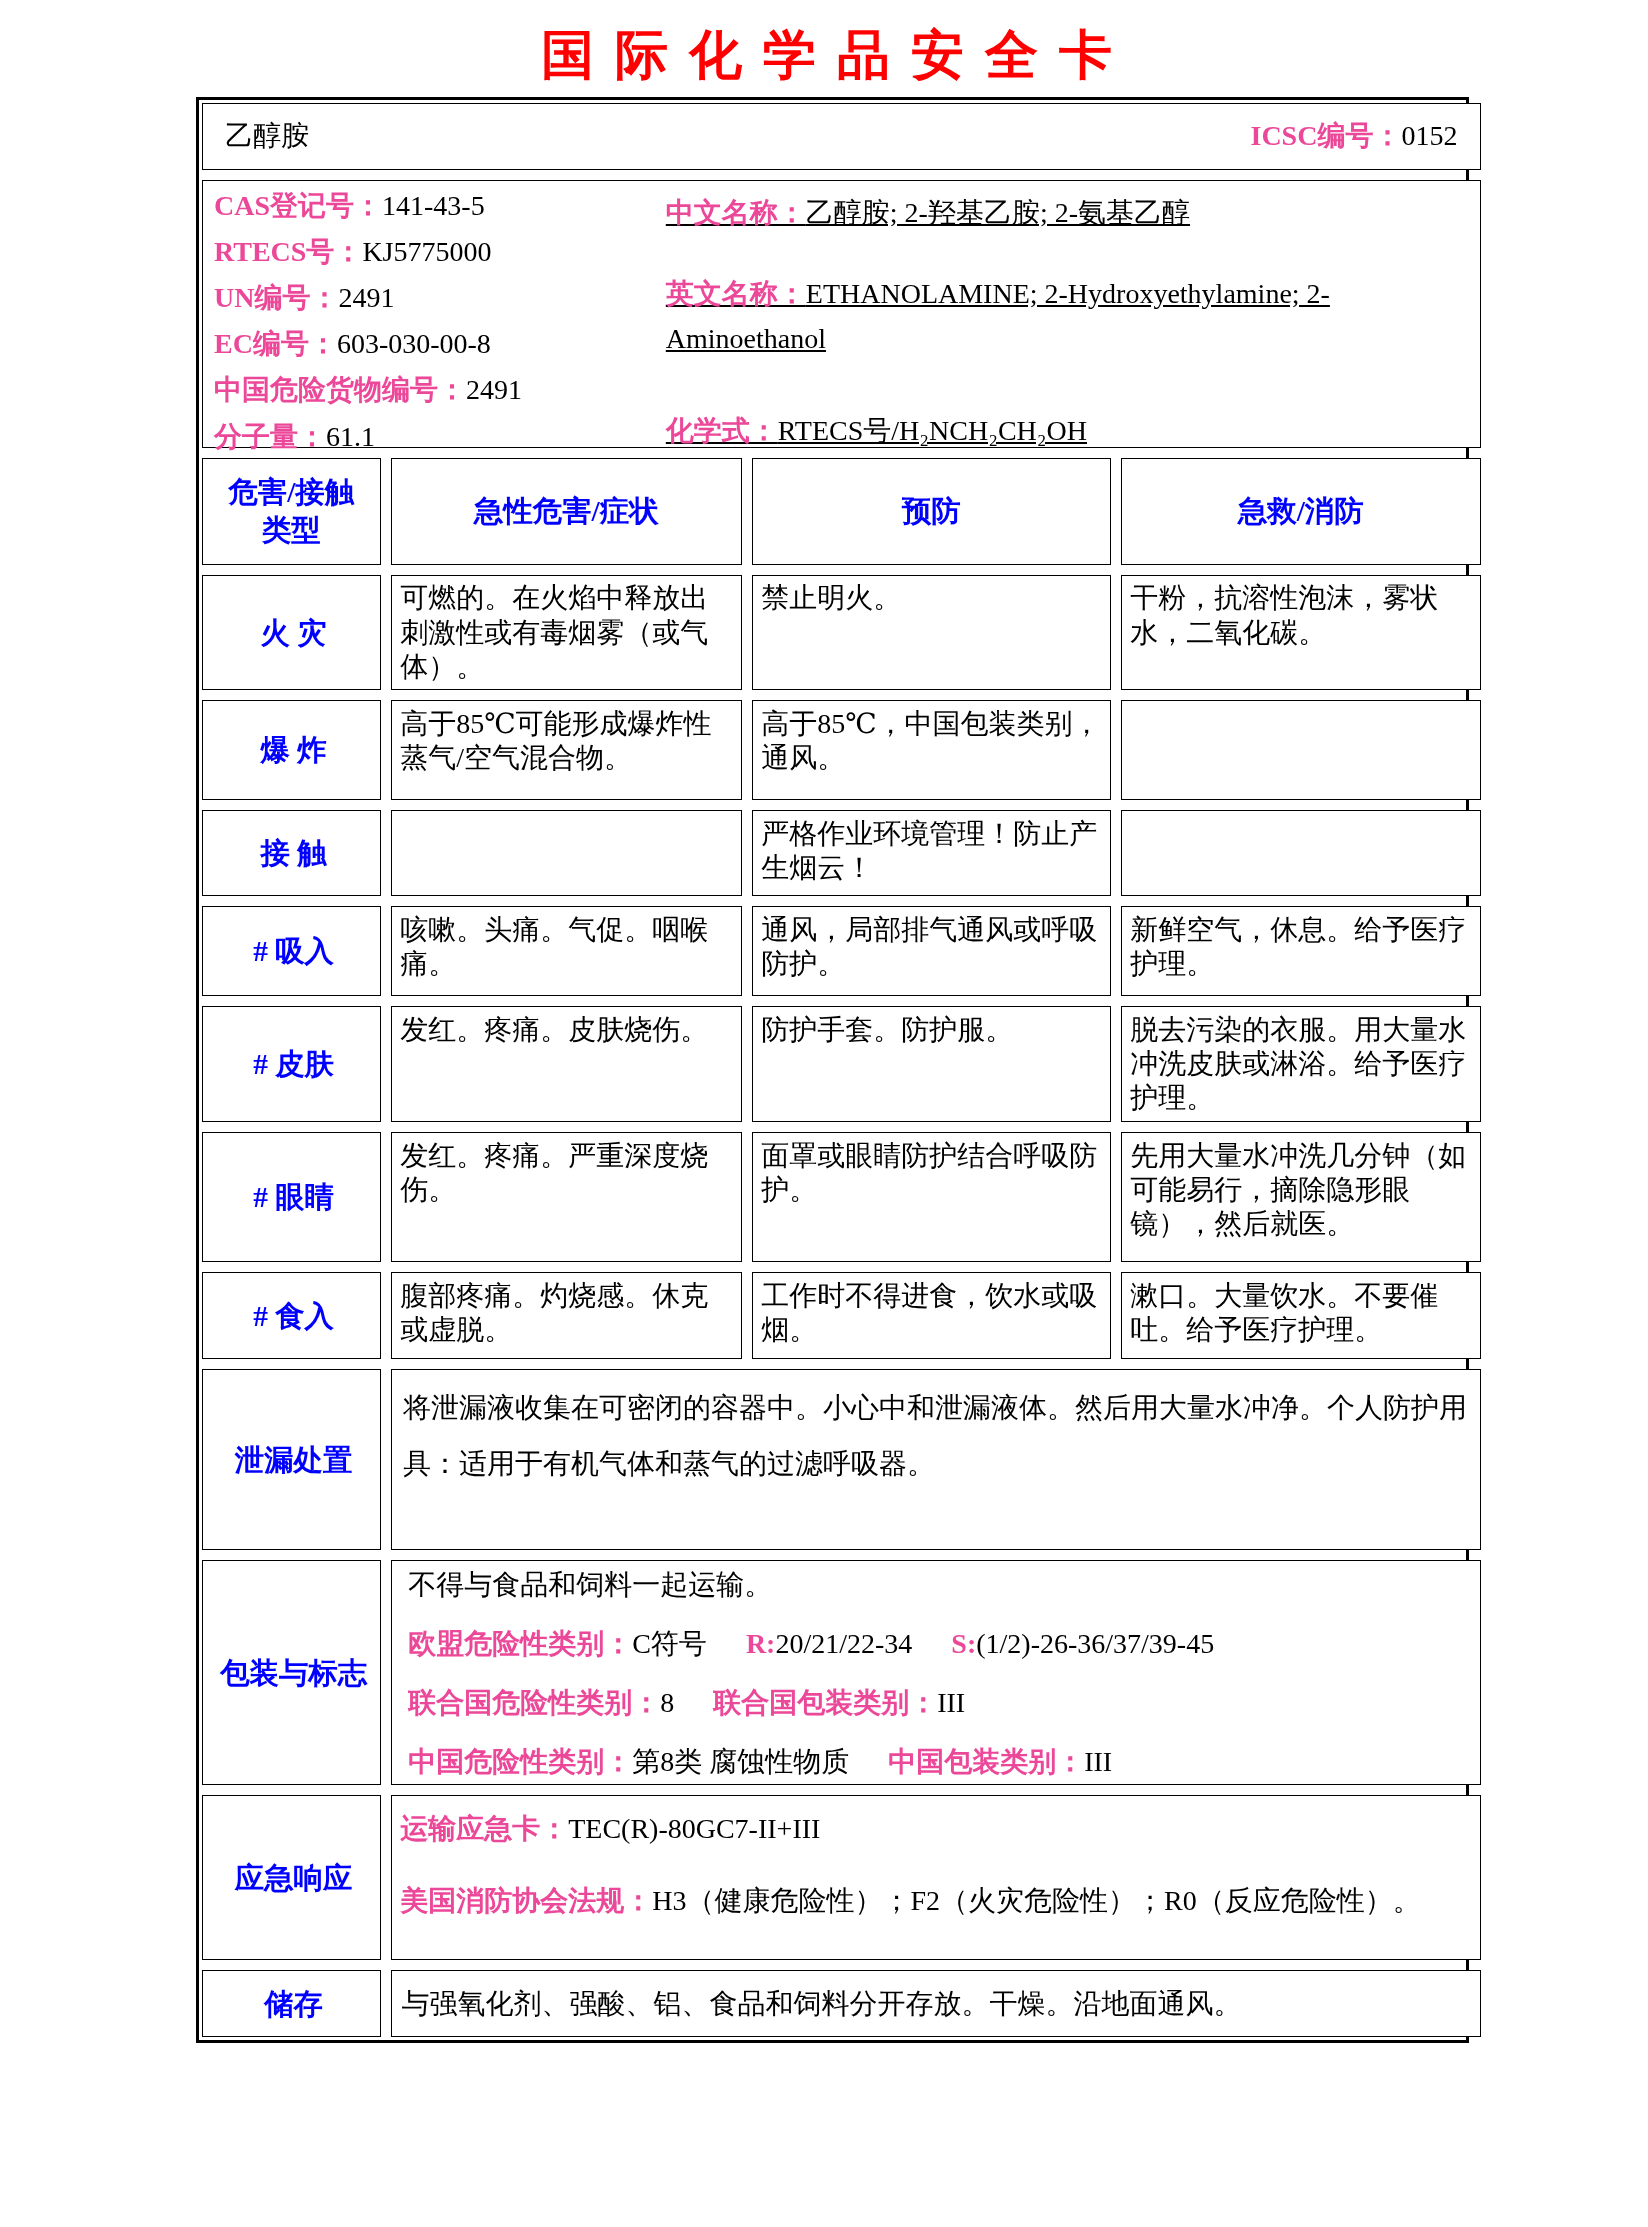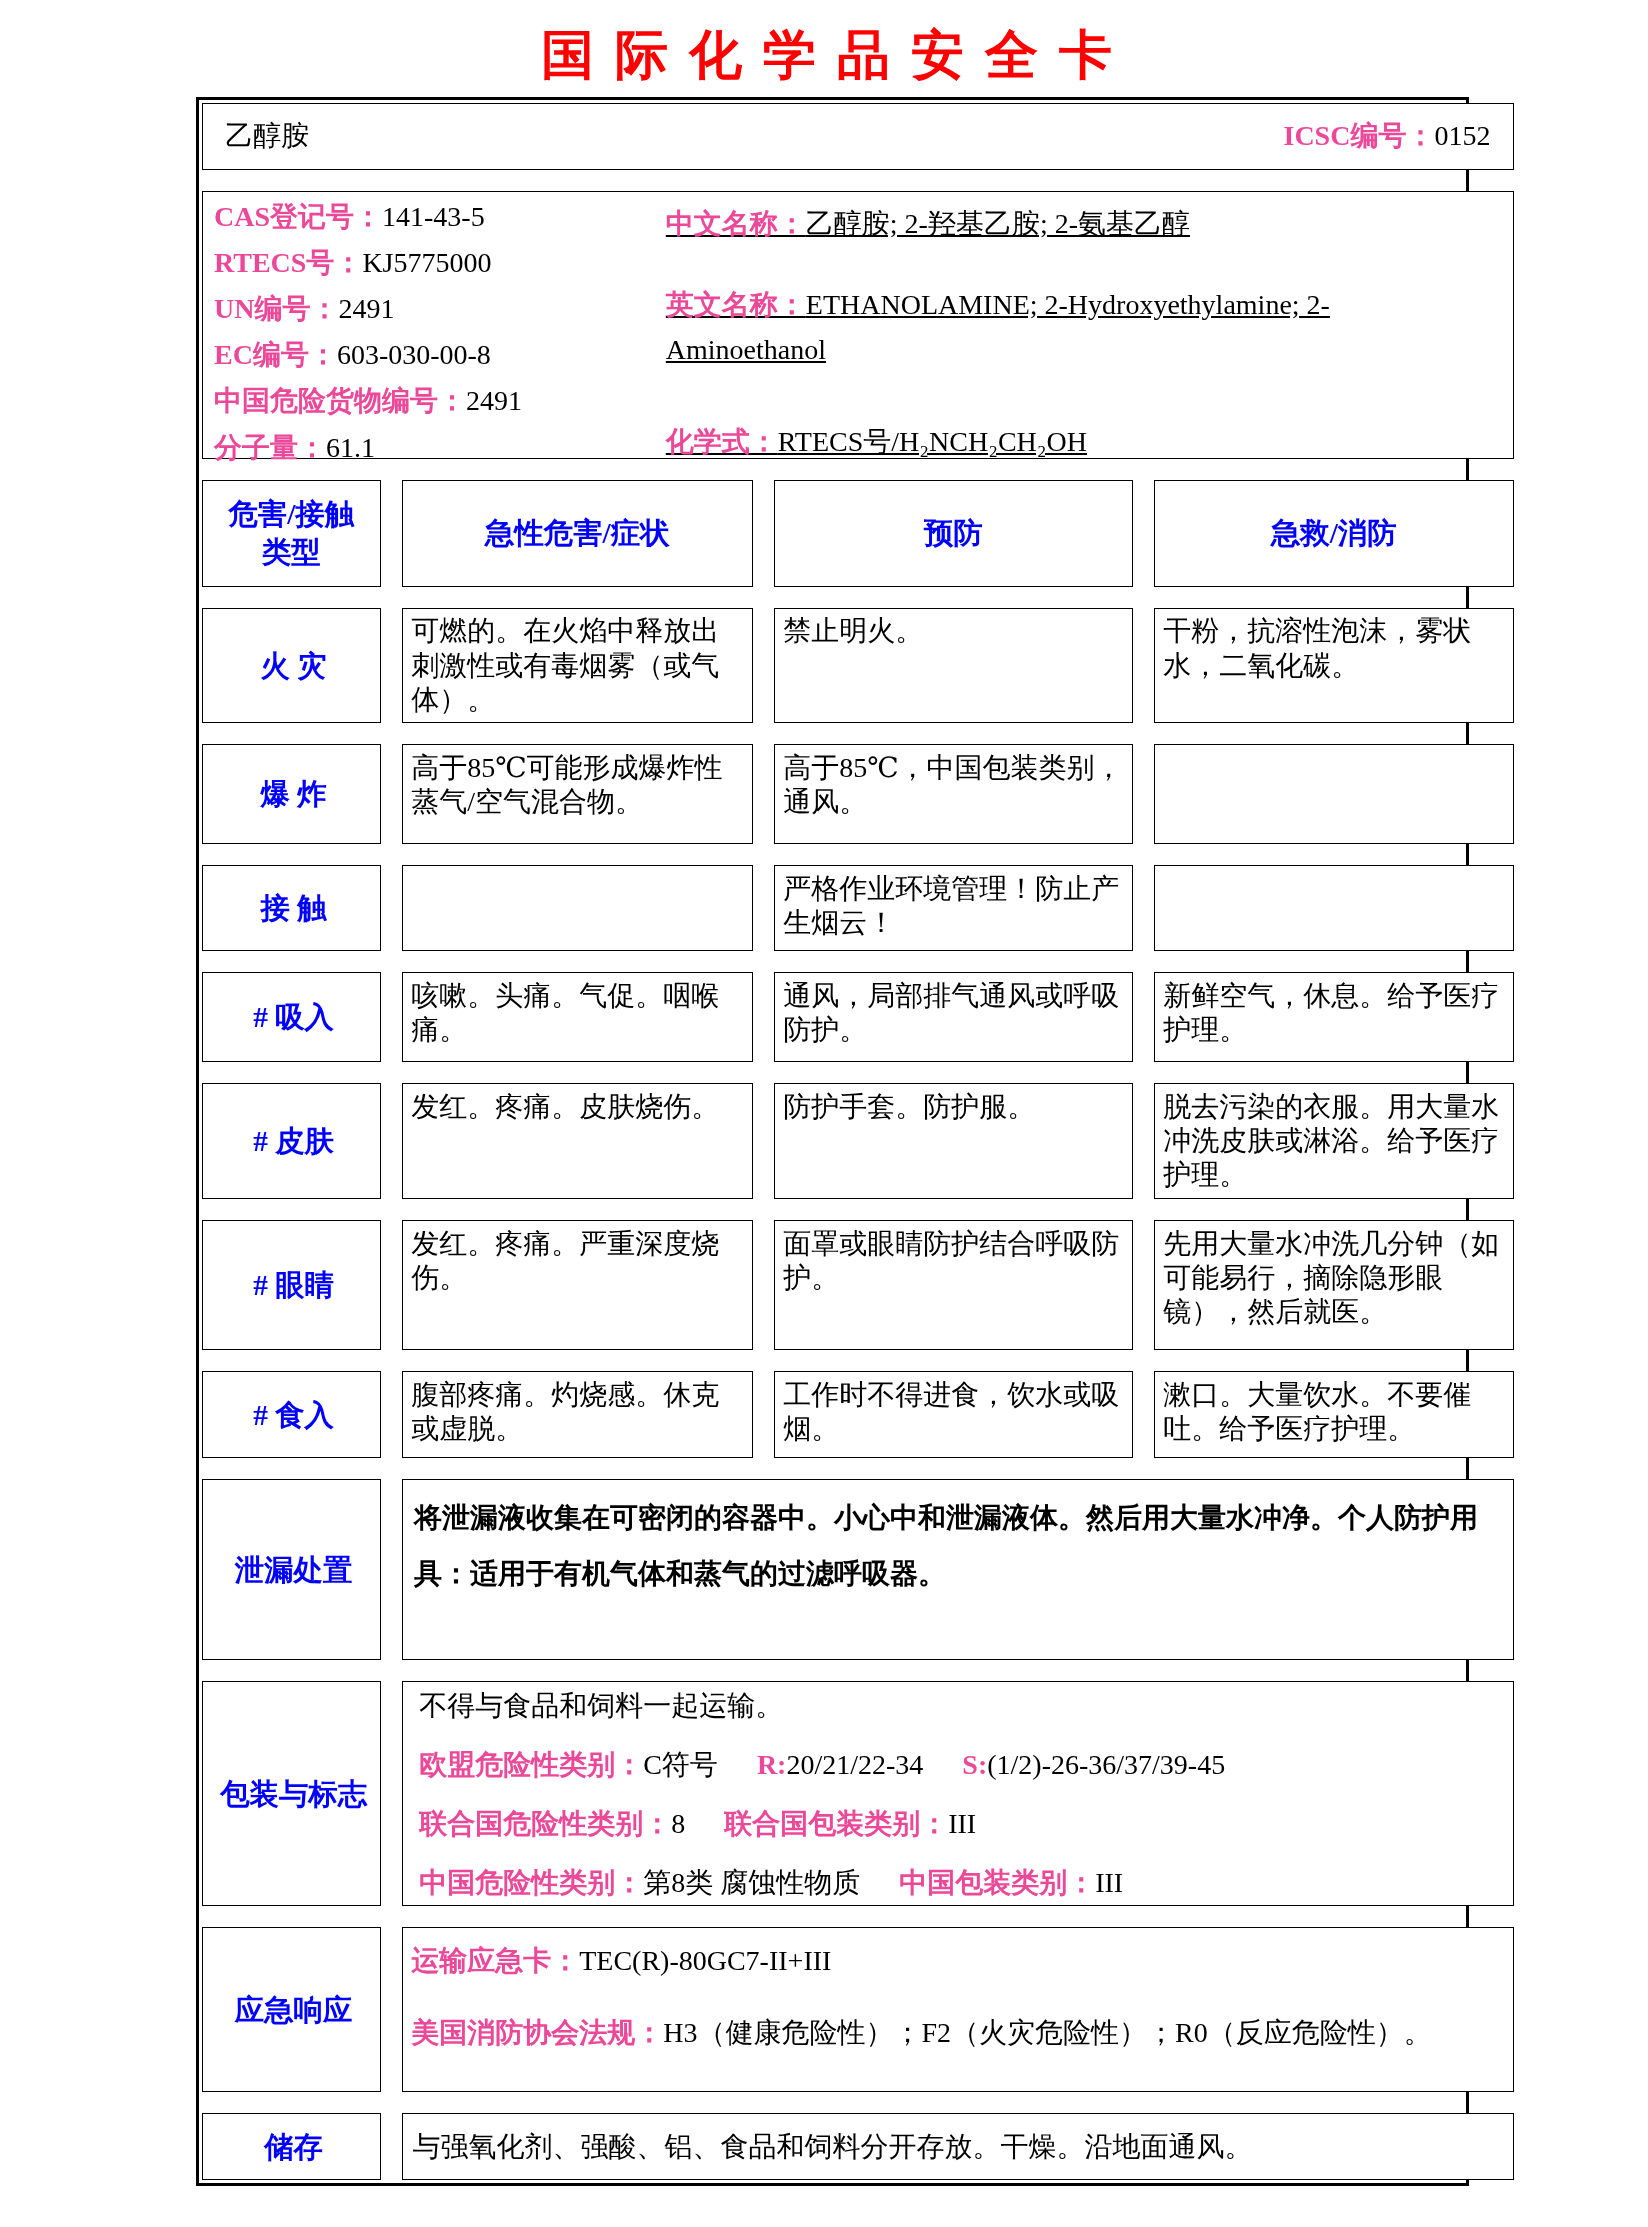--- a/index.html
+++ b/index.html
@@ -9,21 +9,21 @@
   }
   *{box-sizing:border-box;}
   .title{
     margin:19.6px 0 0 0;text-align:center;color:#FF0000;font-weight:bold;
     font-size:53px;letter-spacing:21px;padding-left:26px;
     font-family:"DejaVu Serif","Liberation Serif",serif;
   }
   .card{
     position:absolute;left:196px;top:97px;width:1273px;
     display:grid;grid-template-columns:179px 351px 359px 360px;
-    gap:21px;padding:2.8px;border:3.5px solid #000;background:#fff;
+    gap:10px;padding:2.8px;border:3.5px solid #000;background:#fff;
   }
   .cell{border:1.4px solid #000;background:#fff;font-size:28px;line-height:1.22;padding:5.6px 8.4px;}
   .full{grid-column:1 / -1;}
   .wide{grid-column:2 / -1;}
   .lbl{color:#ec4899;font-weight:bold;}
   .val{color:#000;}
   
   .name-cell{min-height:67px;display:flex;align-items:center;justify-content:space-between;padding:0 22.4px;}
   
   .id-cell{min-height:268px;position:relative;padding:9.8px 14px;}
@@ -35,21 +35,21 @@
   
   .head-cell{min-height:107px;display:flex;flex-direction:column;align-items:center;justify-content:center;
              color:#0000FF;font-weight:bold;font-size:29.4px;text-align:center;line-height:1.3;}
   
   .rowlbl{display:flex;align-items:center;justify-content:center;color:#0000FF;font-weight:bold;
           font-size:29.4px;text-align:center;line-height:1.3;padding-left:13px;}
   
   .h-fire{min-height:102px}.h-expl{min-height:100px}.h-cont{min-height:86px}
   .h-inh{min-height:90px}.h-skin{min-height:100px}.h-eye{min-height:130px}.h-ing{min-height:87px}
   .h-spill{min-height:181px}.h-pack{min-height:222px}.h-emer{min-height:165px}.h-stor{min-height:67px}
-  .spill-text{padding:9.8px 11.2px;line-height:2.0;font-weight:bold;}
+  .spill-text{padding:9.8px 11.2px;line-height:2.0;}
   .pack-text p{margin:0 0 24px 8px;line-height:1.25;white-space:nowrap;}
   .pack-text p:last-child{margin-bottom:0;}
   .gap-left{margin-left:39px;}
   .emer-text p{margin:0 0 18px 0;line-height:1.95;}
   .emer-text p:last-child{margin-bottom:0;}
   .stor-text{display:flex;align-items:center;padding:0 9.8px;}
 </style>
 </head>
 <body>
 

